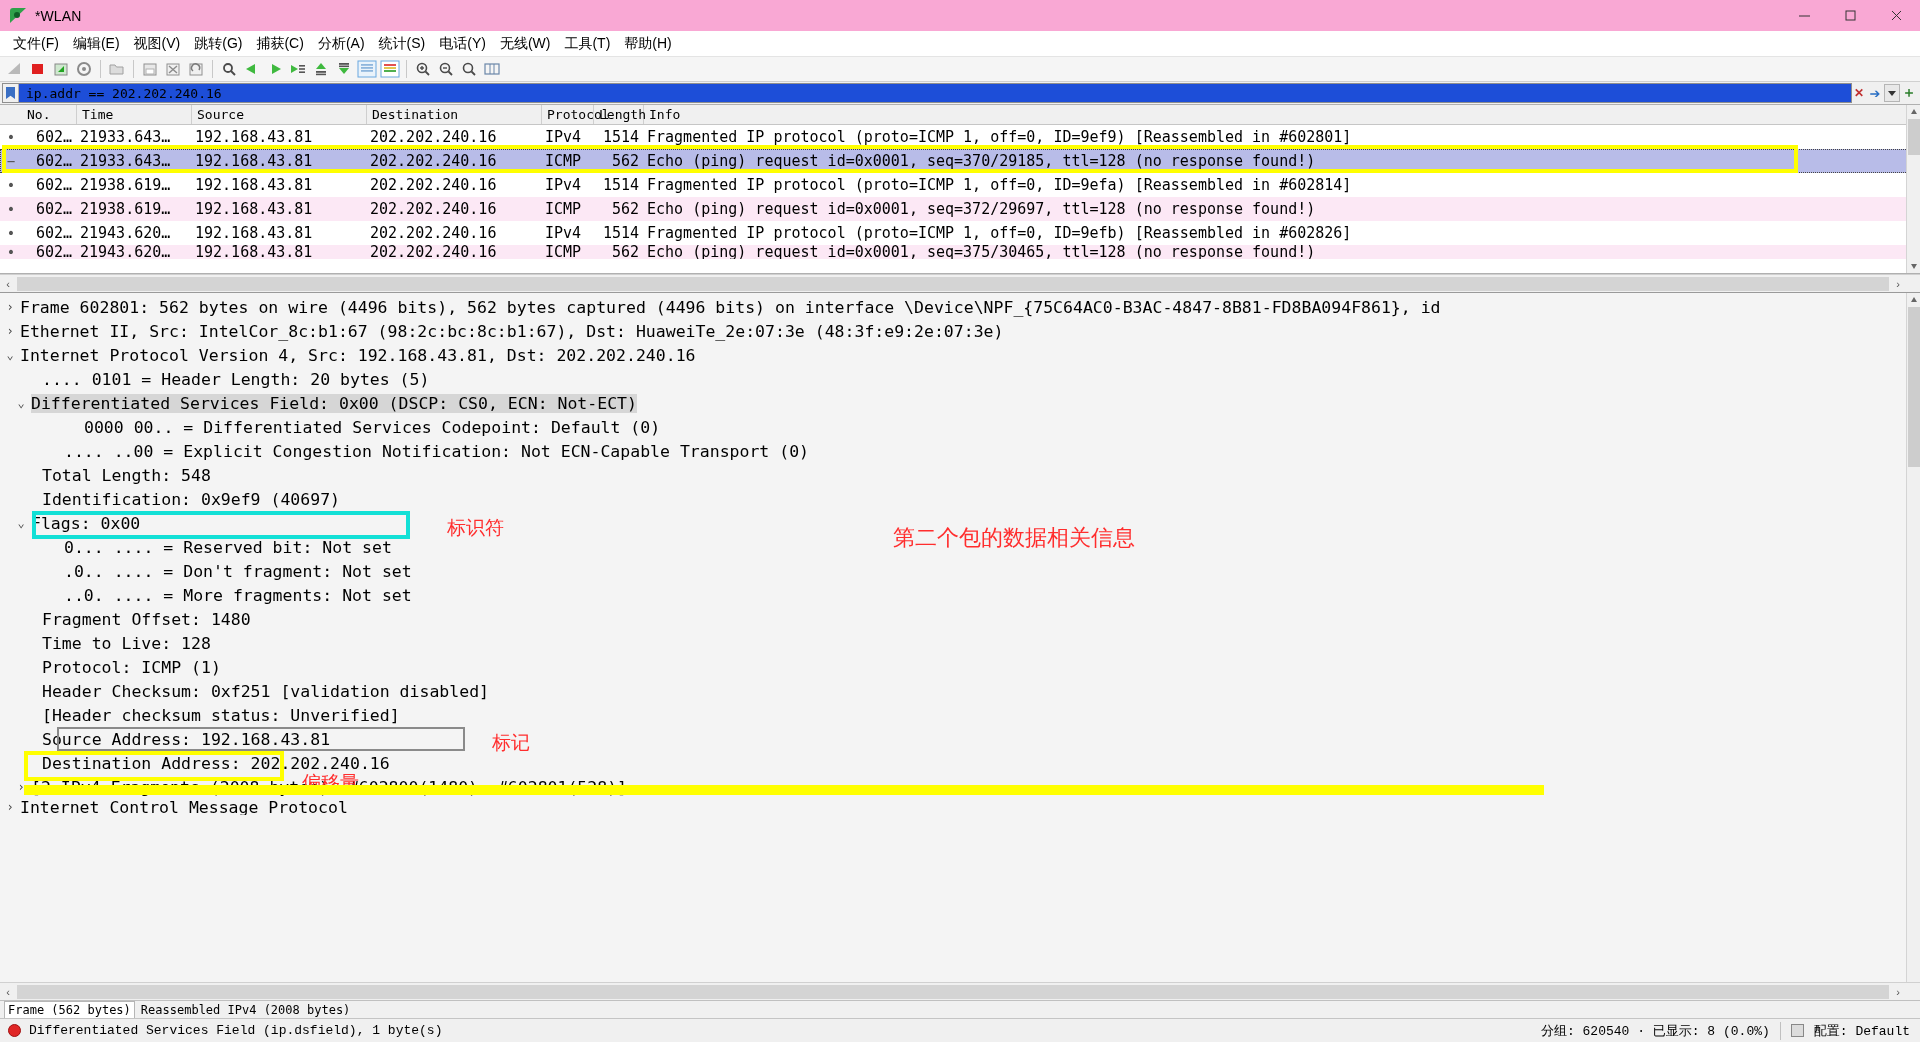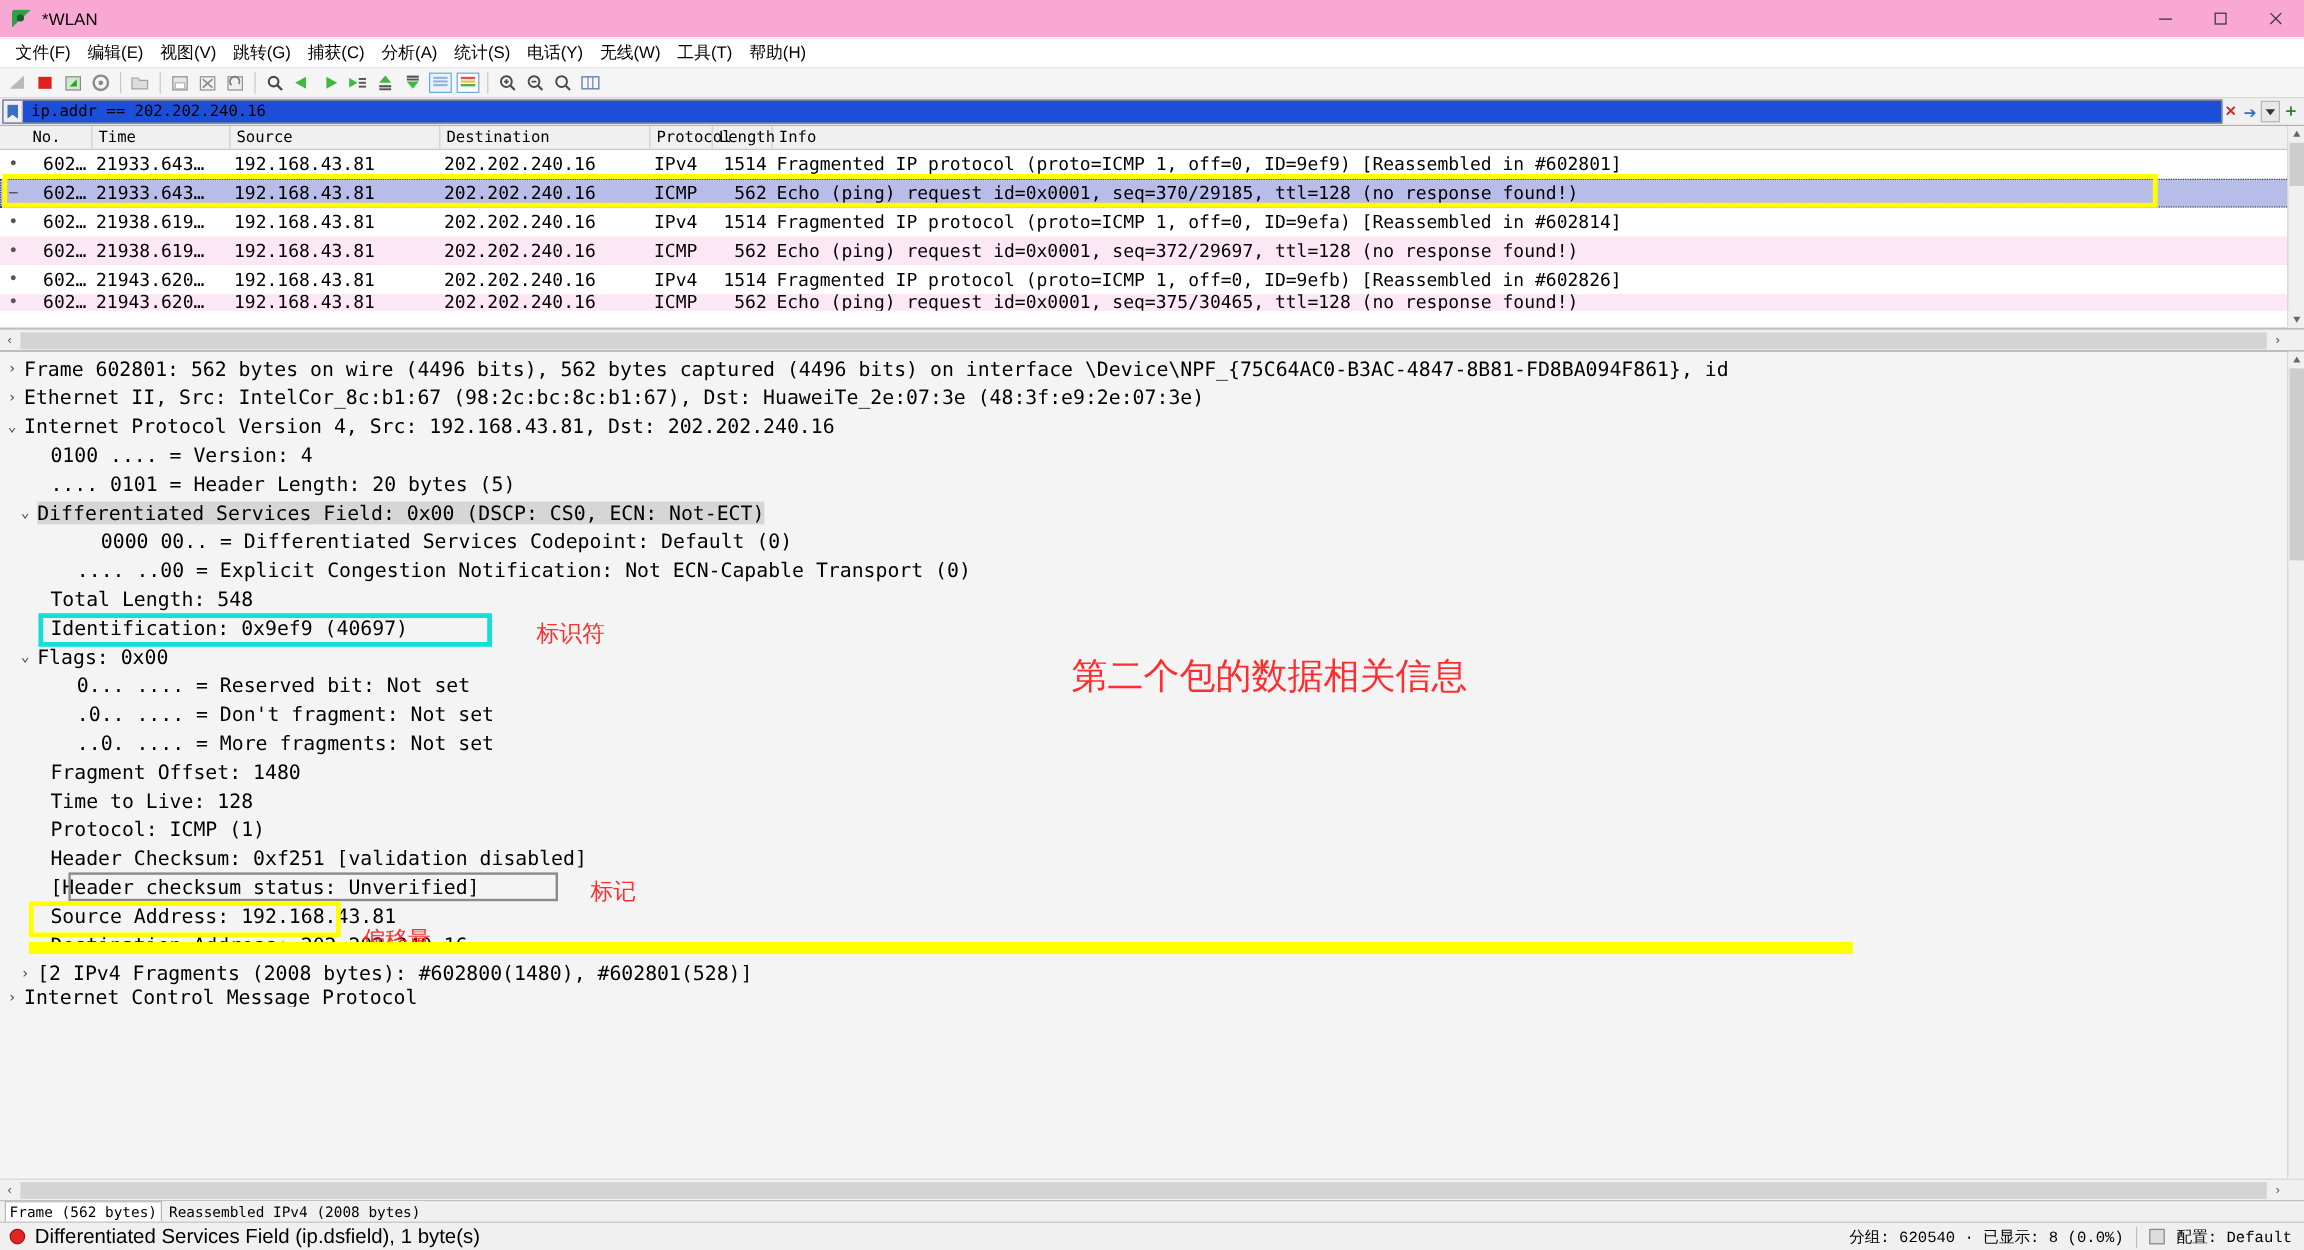--- a/index.html
+++ b/index.html
@@ -117,21 +117,21 @@
 
   .ann-box-cyan { position:absolute; border:4px solid #12e0d6; background:transparent; pointer-events:none; }
   .ann-box-gray { position:absolute; border:2px solid #8a8a8a; background:transparent; pointer-events:none; }
   .ann-box-yellow { position:absolute; border:4px solid #ffff00; background:transparent; pointer-events:none; }
   .ann-text {
     position:absolute; color:#ff2d2d; font-family:"Liberation Sans", sans-serif;
     font-size:19px; white-space:nowrap; pointer-events:none;
   }
   .ann-big {
     position:absolute; color:#ff2d2d; font-family:"Liberation Sans", sans-serif;
-    font-size:30px; white-space:nowrap; pointer-events:none;margin-top:20px;
+    font-size:22px; white-space:nowrap; pointer-events:none;
   }
   .ann-underline-yellow { position:absolute; height:9px; background:#ffff00; pointer-events:none; }
 
   .detail-scroll-v { position:absolute; right:0; top:0; width:14px; bottom:0; background:#f0f0f0; border-left:1px solid #d4d4d4; }
 
   
   .bottom-tabs {
     height:18px; background:#f0f0f0; display:flex; align-items:flex-end;
     font-family:"DejaVu Sans Mono", monospace; font-size:12px; color:#000;
     border-top:1px solid #c0c0c0; padding-left:4px;
@@ -141,21 +141,21 @@
 
   
   .statusbar {
     height:24px; background:#f0f0f0; border-top:1px solid #c4c4c4;
     display:flex; align-items:center; font-size:13px; color:#000;
     font-family:"Liberation Sans", sans-serif;
   }
   .sb-left { display:flex; align-items:center; padding-left:8px; flex:1; gap:8px; }
   .sb-dot { width:13px;height:13px;border-radius:50%;background:#e02626;border:1px solid #a01010; }
   .sb-sep { width:1px; height:18px; background:#c0c0c0; }
-  .sb-mid { font-family:Liberation Sans, sans-serif; font-size:17px; }
+  .sb-mid { font-family:Liberation Mono, monospace; font-size:13px; }
   .sb-right { display:flex; align-items:center; padding-right:10px; gap:10px; }
   .sb-pkts { font-family:Liberation Mono, monospace; font-size:13px; }
   .profile-ic { width:13px;height:13px;border:1px solid #888;background:#dcdcdc; }
 </style>
 </head>
 <body>
 
 <div class="app">
 
   <div class="titlebar">
@@ -467,24 +467,20 @@
     <div class="dline">
       <span class="twisty">›</span>
       <span class="dtext">Ethernet II, Src: IntelCor_8c:b1:67 (98:2c:bc:8c:b1:67), Dst: HuaweiTe_2e:07:3e (48:3f:e9:2e:07:3e)</span>
     </div>
     <div class="dline">
       <span class="twisty">⌄</span>
       <span class="dtext">Internet Protocol Version 4, Src: 192.168.43.81, Dst: 202.202.240.16</span>
     </div>
     <div class="dline" style="padding-left:22px;">
       <span class="twisty"></span>
-      <span class="dtext">0100 .... = Version: 4</span>
-    </div>
-    <div class="dline" style="padding-left:22px;">
-      <span class="twisty"></span>
       <span class="dtext">.... 0101 = Header Length: 20 bytes (5)</span>
     </div>
     <div class="dline selected" style="padding-left:11px;">
       <span class="twisty">⌄</span>
       <span class="dtext">Differentiated Services Field: 0x00 (DSCP: CS0, ECN: Not-ECT)</span>
     </div>
     <div class="dline" style="padding-left:64px;">
       <span class="twisty"></span>
       <span class="dtext">0000 00.. = Differentiated Services Codepoint: Default (0)</span>
     </div>

